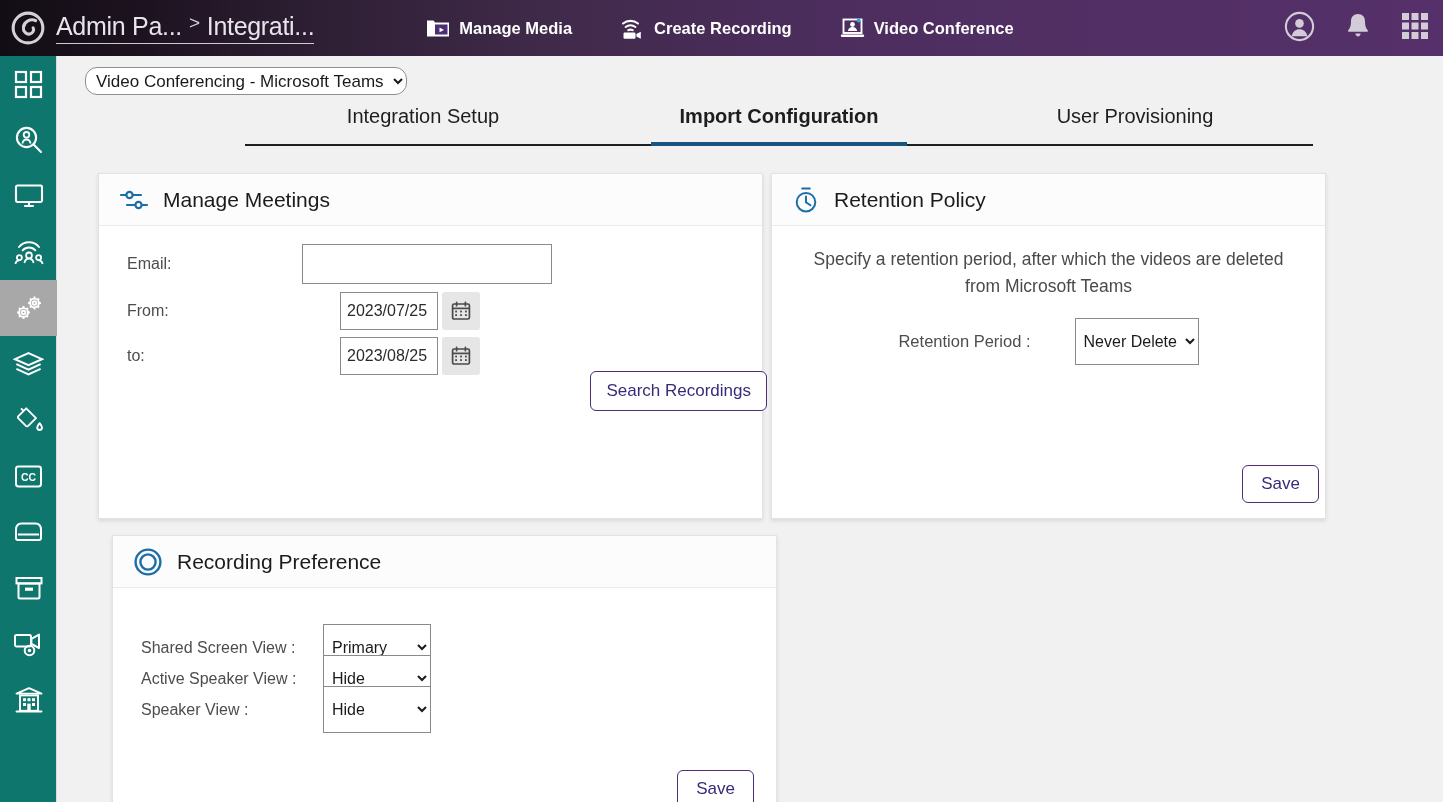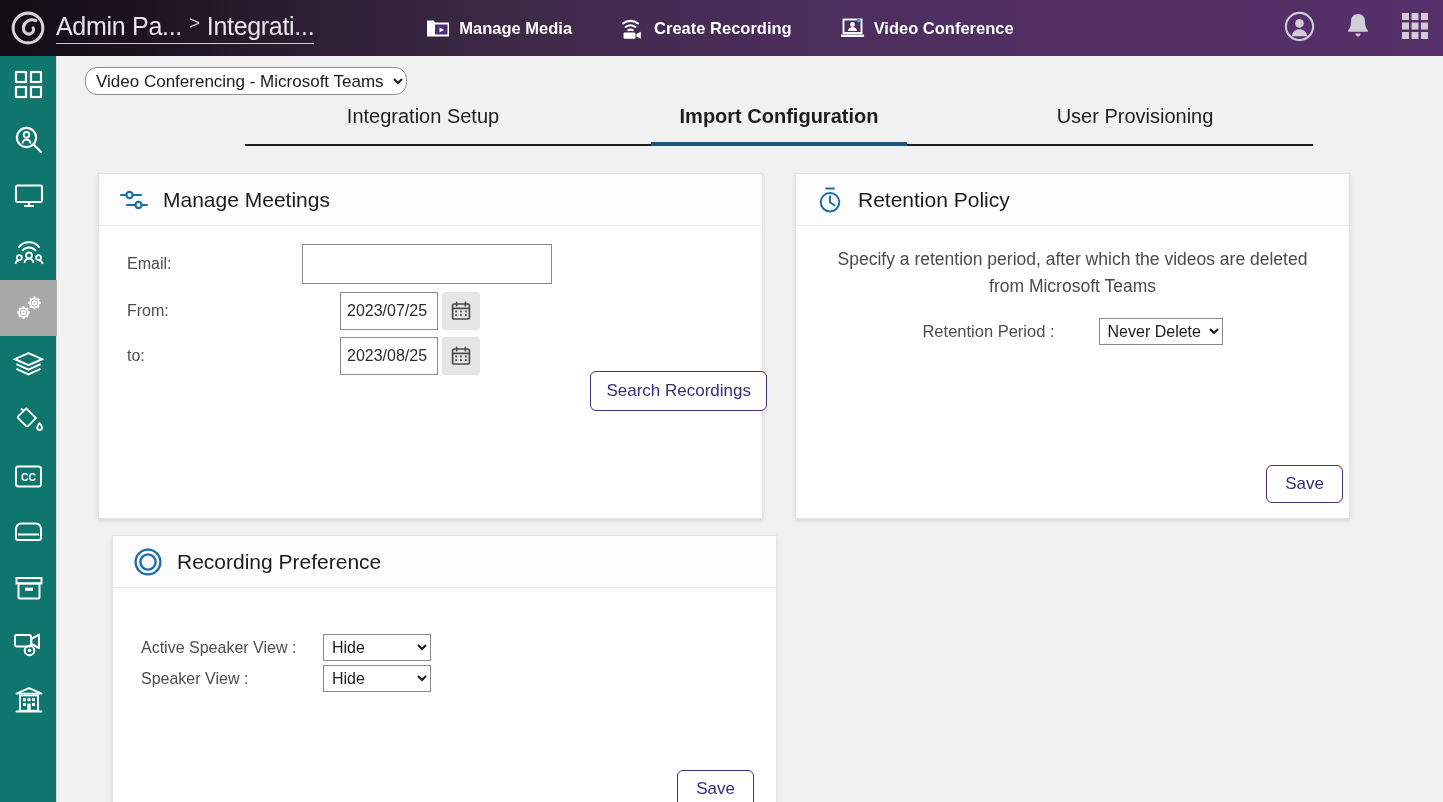--- a/index.html
+++ b/index.html
@@ -123,21 +123,21 @@
     display: flex; align-items: center;
     padding-left: 20px; gap: 14px;
     background: #fcfcfc;
   }
   .card-title {
     font-size: 21px; color: #1b1b1b;
   }
   .card-head svg { display: block; flex: 0 0 auto; }
 
   #card-manage-meetings { left: 41px; top: 117px; width: 665px; height: 346px; }
-  #card-retention       { left: 738px; top: 117px; width: 555px; height: 346px; }
+  #card-retention       { left: 714px; top: 117px; width: 555px; height: 346px; }
   #card-recording-pref  { left: 55px; top: 479px; width: 665px; height: 290px; }
 
   .card-sub {
     text-align: center;
     font-size: 17.5px; color: #4a4a4a;
     margin-top: 20px; padding: 0 26px;
     line-height: 27px;
   }
 
   
@@ -178,21 +178,21 @@
   
   .ret-row {
     display: flex; align-items: center; justify-content: center;
     gap: 44px; margin-top: 18px;
   }
   .ret-label { font-size: 16.5px; color: #4d4d4d; }
   .sel {
     font-family: "Liberation Sans", sans-serif;
     font-size: 16px; color: #1a1a1a;
     background: #fff; border: 1px solid #8a8a8a;
-    padding: 3px 4px; cursor: pointer;
+    padding: 13px 4px; cursor: pointer;
   }
 
   
   .pref-grid {
     position: absolute; left: 28px; top: 96px;
   }
   .pref-row {
     display: flex; align-items: center;
     height: 31px; margin-bottom: 0px;
   }
@@ -560,20 +560,24 @@
         <svg width="30" height="30" viewBox="0 0 30 30">
           <circle cx="15" cy="15" r="12.4" fill="none" stroke="#1b6ea8" stroke-width="2.4"></circle>
           <circle cx="15" cy="15" r="7.6" fill="none" stroke="#1b6ea8" stroke-width="2.4"></circle>
         </svg>
       </span>
       <span class="card-title">Recording Preference</span>
     </div>
 
     <div class="pref-grid">
       <div class="pref-row">
+        <span class="pref-label">Shared Screen View :</span>
+        <select class="sel pref-sel"><option>Primary</option><option>Secondary</option><option>Hide</option></select>
+      </div>
+      <div class="pref-row">
         <span class="pref-label">Active Speaker View :</span>
         <select class="sel pref-sel"><option>Primary</option><option>Secondary</option><option selected="">Hide</option></select>
       </div>
       <div class="pref-row">
         <span class="pref-label">Speaker View :</span>
         <select class="sel pref-sel"><option>Primary</option><option>Secondary</option><option selected="">Hide</option></select>
       </div>
     </div>
 
     <button class="btn-outline save-abs" style="right:22px; bottom:16px; padding:8px 18px;">Save</button>

